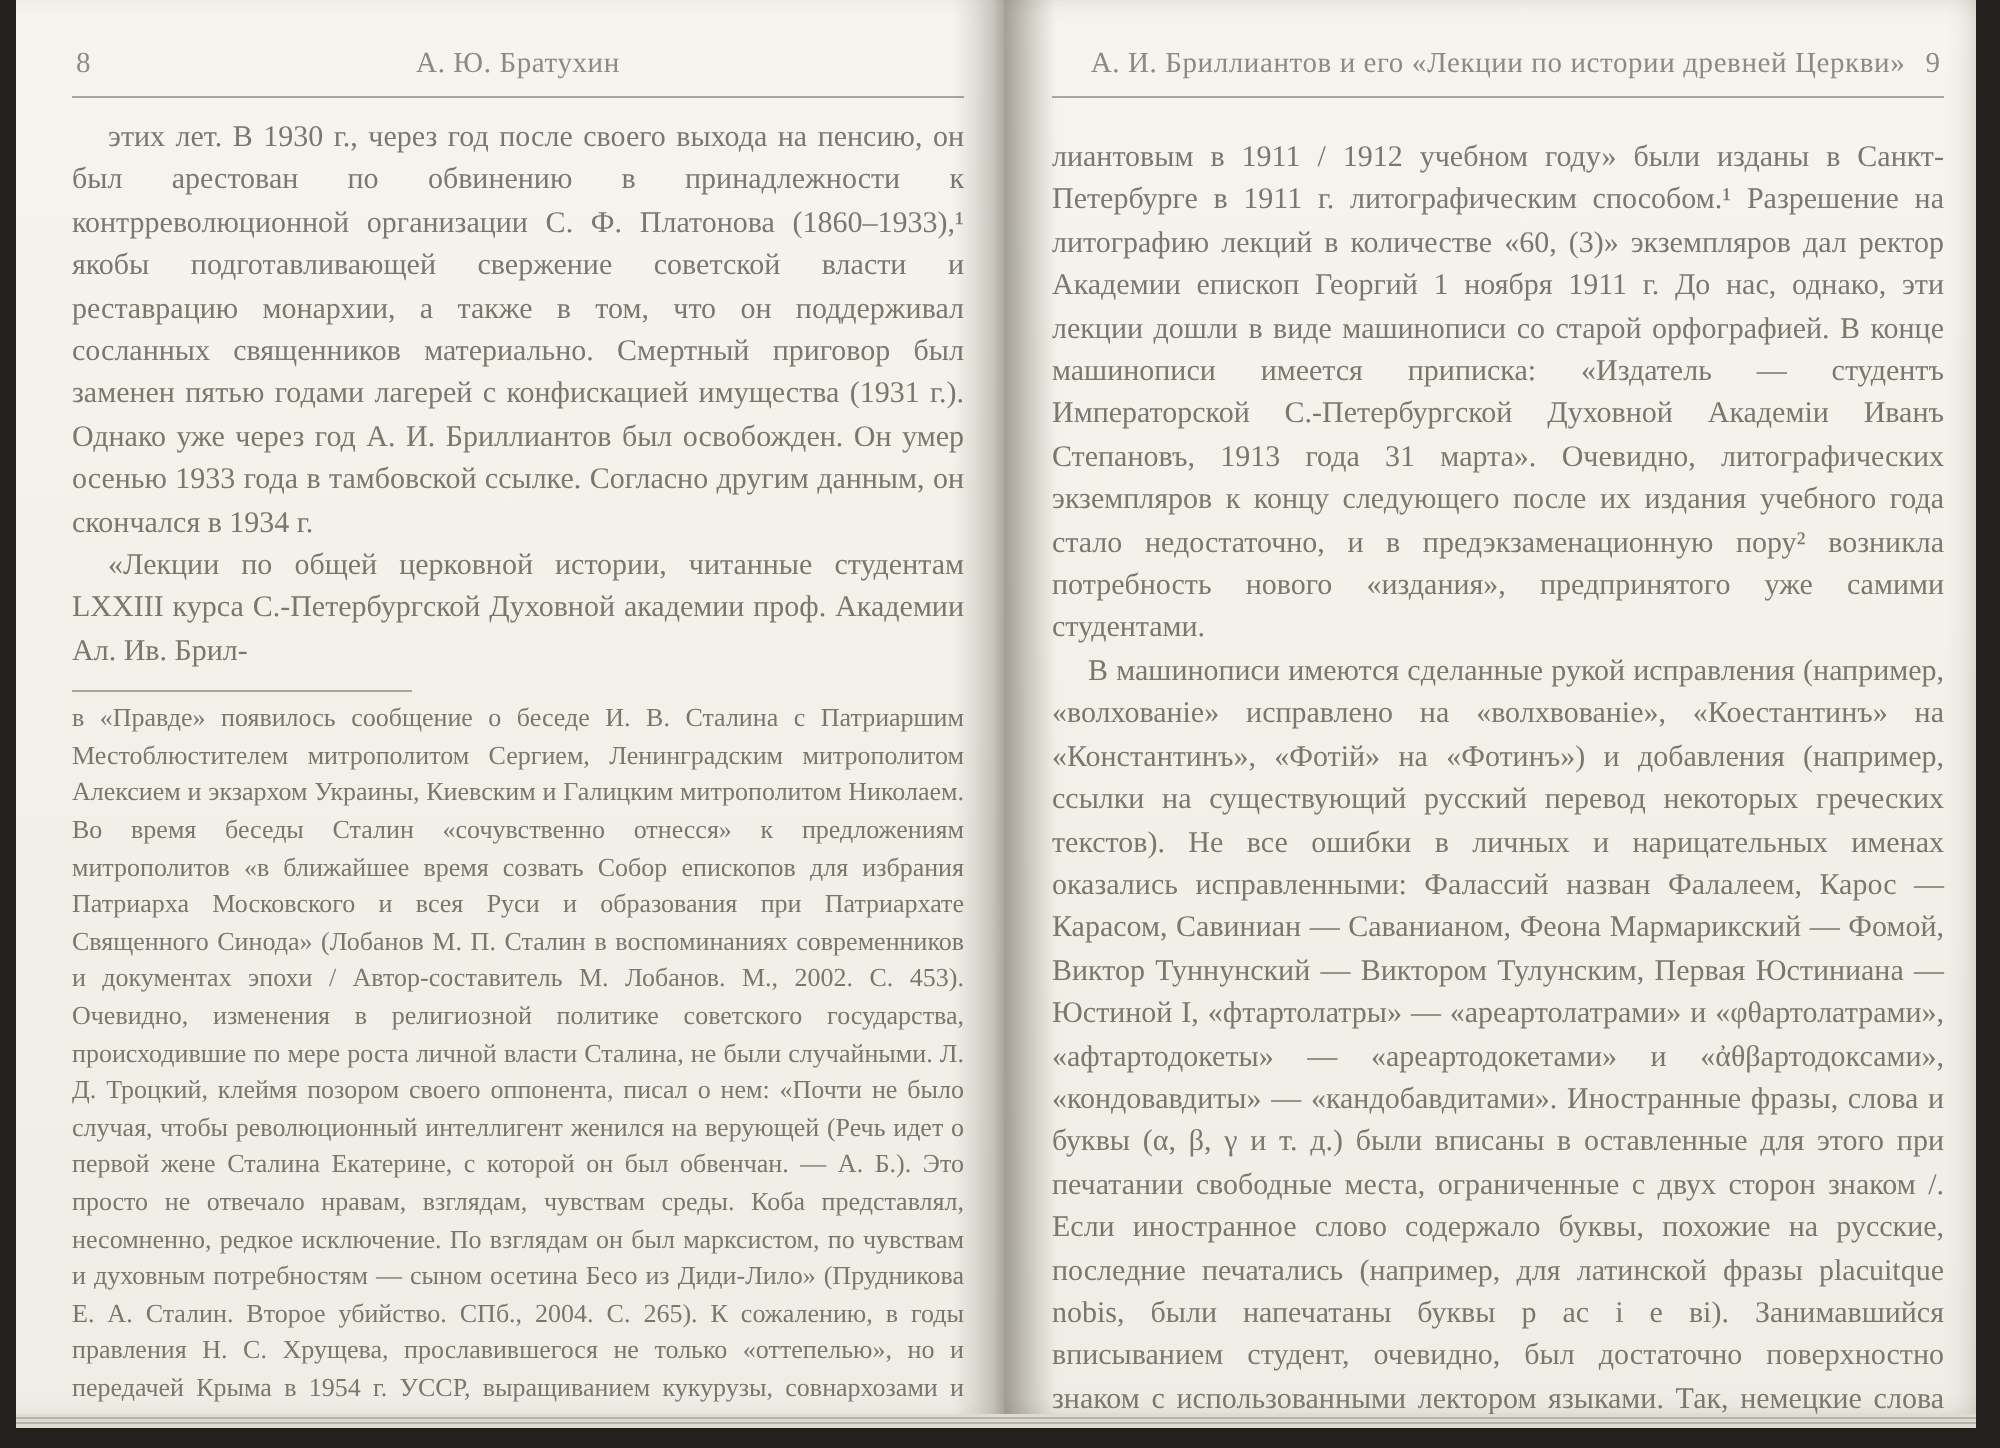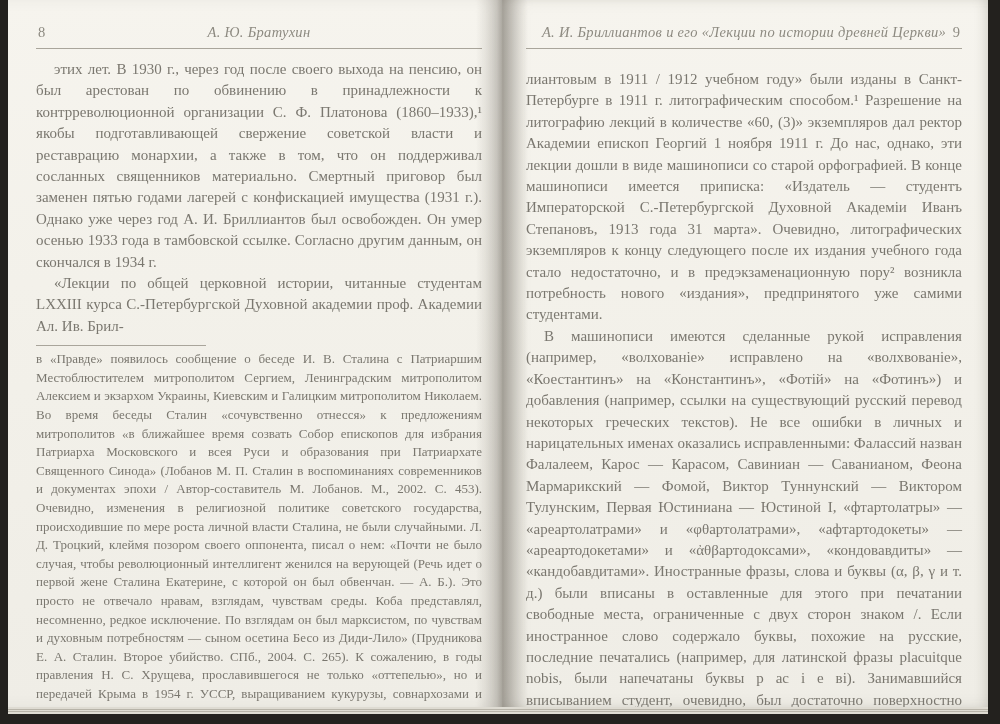--- a/index.html
+++ b/index.html
@@ -20,25 +20,25 @@
   .spread{position:relative;width:1000px;height:724px;background:var(--surround);}
   .page{
     position:absolute;top:0;height:707px;
     background:linear-gradient(180deg,#f6f4ee 0%,var(--paper) 40%,var(--paper2) 100%);
     overflow:hidden;
   }
   .page.left{left:8px;width:494px;box-shadow:inset -14px 0 22px -14px rgba(60,55,45,.35);}
   .page.right{left:502px;width:486px;box-shadow:inset 16px 0 24px -14px rgba(60,55,45,.38), inset -8px 0 14px -8px rgba(60,55,45,.25);}
   .page-inner{position:relative;height:100%;}
   .page.left .page-inner{padding:24px 20px 0 28px;}
-  .page.right .page-inner{padding:24px 26px 0 24px;}
+  .page.right .page-inner{padding:24px 16px 0 24px;}
 
   .page-header{position:relative;height:22px;margin-bottom:2px;}
   .running-title{
-    display:block;text-align:center;font-style:italic;
+    display:block;text-align:center;
     font-size:14.5px;color:var(--ink-light);letter-spacing:.3px;white-space:nowrap;
   }
   .page-number{
     position:absolute;top:0;font-size:14.5px;color:var(--ink-light);font-style:normal;
   }
   .page.left .page-number{left:2px;}
   .page.right .page-number{right:2px;}
   .header-rule{border:none;border-top:1.2px solid var(--rule);margin:2px 0 10px 0;}
 
   .body-text p{

